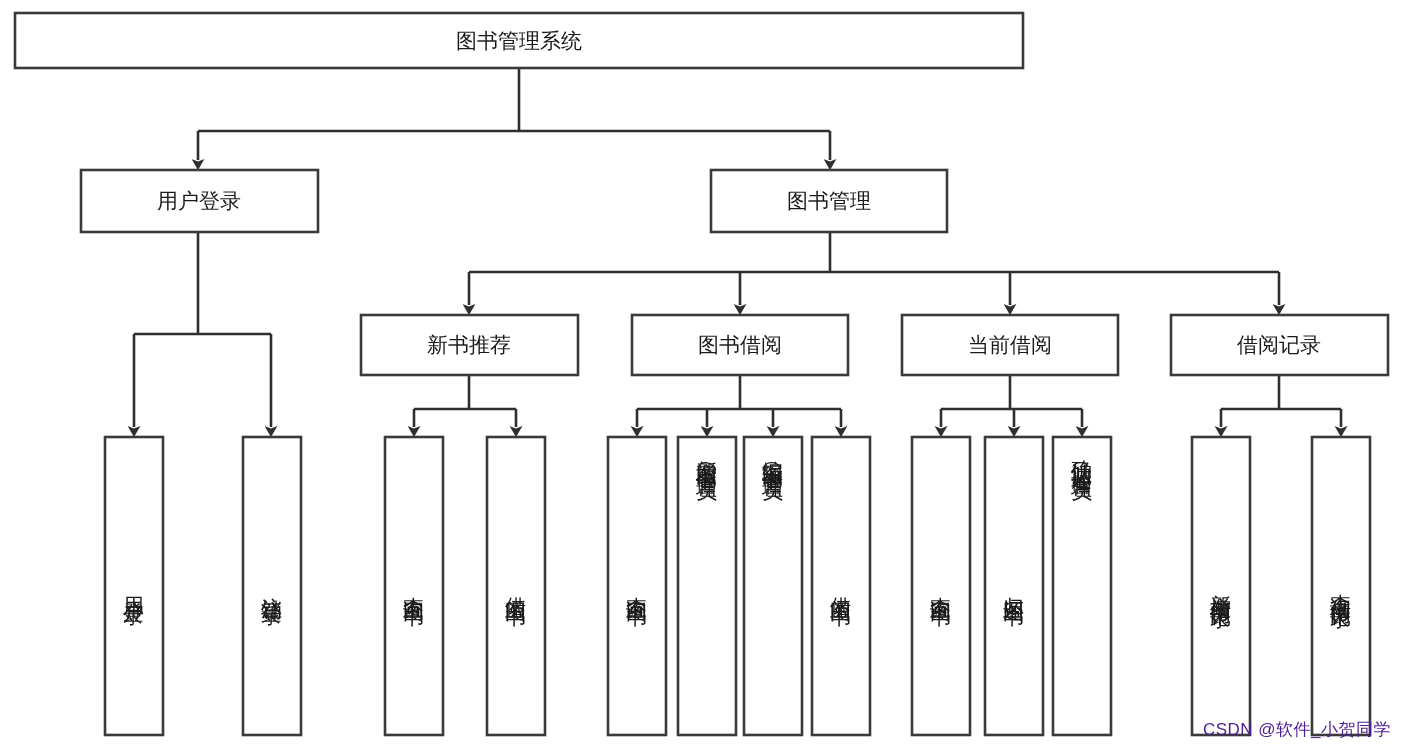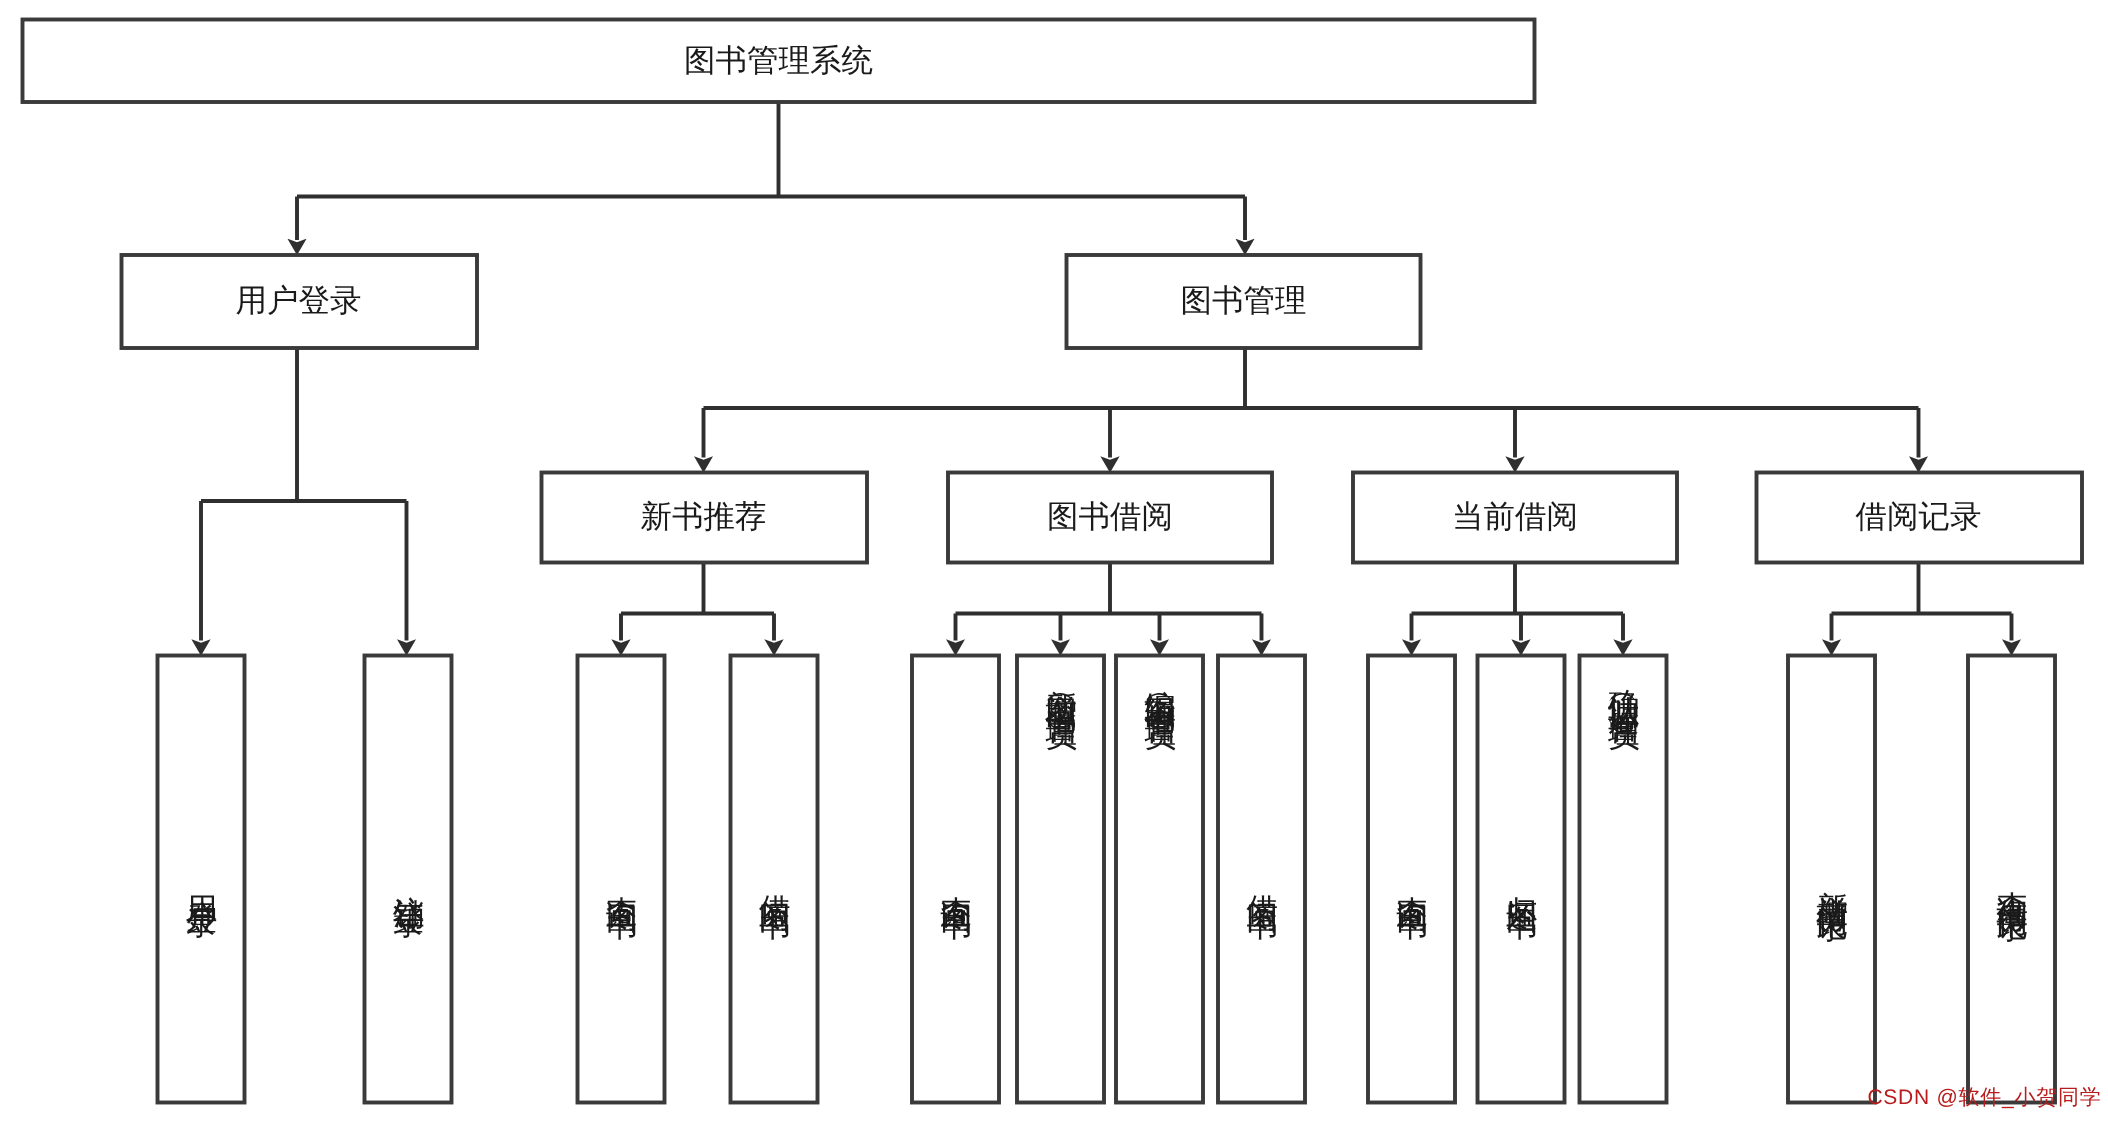--- a/index.html
+++ b/index.html
@@ -61,25 +61,25 @@
     text-orientation: upright;
     font-family: "Liberation Sans", "DejaVu Sans", sans-serif;
     font-size: 21px;
     line-height: 1.0;
     color: #1a1a1a;
     letter-spacing: 3px;
     white-space: nowrap;
   }
   .watermark {
     position: absolute;
-    right: 4px;
+    right: 14px;
     bottom: 6px;
     font-family: "Liberation Sans", "DejaVu Sans", sans-serif;
-    font-size: 14px;
-    color: #b91c1c;
+    font-size: 17px;
+    color: #4c1d95;
     white-space: nowrap;
     letter-spacing: 0.5px;
   }
 </style>
 </head>
 <body>
 
 <div id="diagram-root">
 
   <svg class="canvas" viewBox="0 0 1405 747">

